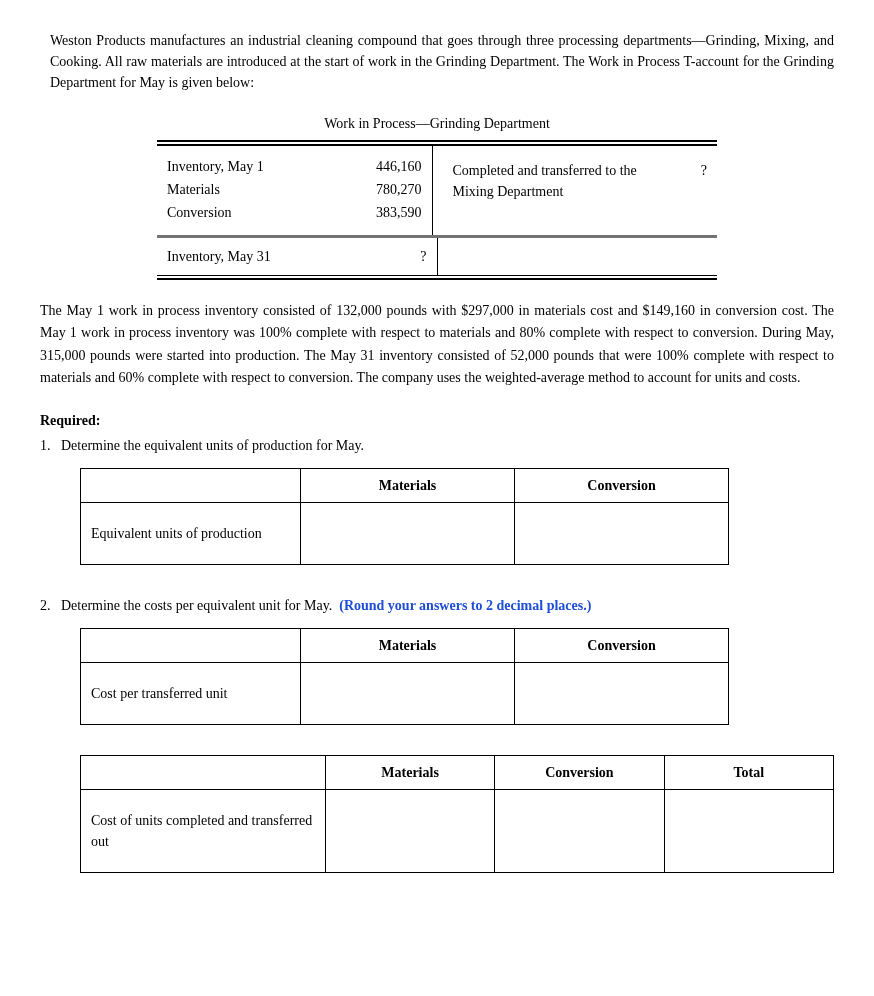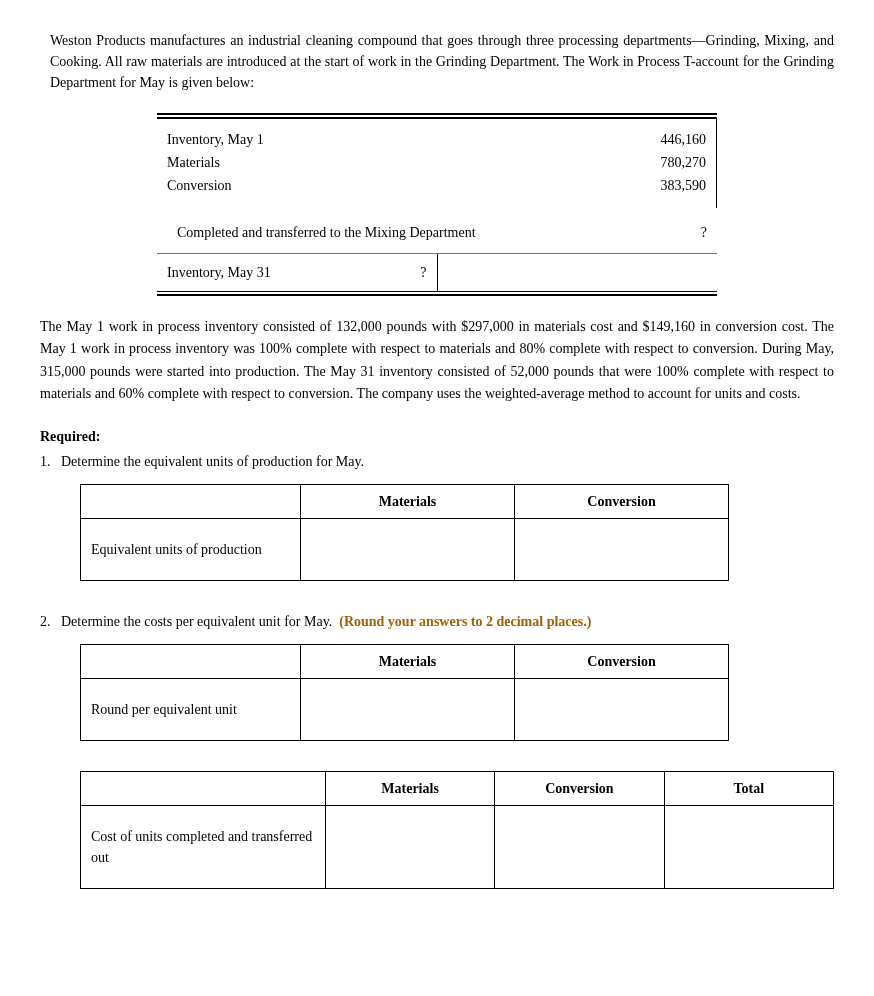--- a/index.html
+++ b/index.html
@@ -44,21 +44,20 @@
       border-top: 2px solid #000;
       border-bottom: 2px solid #000;
       height: 6px;
       margin-bottom: 0;
     }
 
     .t-account-body {
       display: flex;
       border-left: none;
       border-right: none;
-      flex-direction: column;
     }
 
     .t-account-left {
       flex: 1;
       padding: 10px 10px 10px 10px;
       border-right: 1px solid #000;
       text-align: left;
     }
 
     .t-account-right {
@@ -120,21 +119,21 @@
       min-width: 220px;
       padding: 20px 10px;
     }
 
     .data-table td.input-cell {
       min-width: 110px;
       height: 28px;
     }
 
     .highlight-red {
-      color: #a16207;
+      color: #1d4ed8;
       font-weight: bold;
     }
 
     .question-block {
       margin-bottom: 30px;
     }
 
     .t-account-right-content {
       display: flex;
       justify-content: space-between;
@@ -150,20 +149,21 @@
       padding-top: 4px;
       padding-left: 20px;
     }
   </style>
 </head>
 <body>
 
 <p class="intro-text">Weston Products manufactures an industrial cleaning compound that goes through three processing departments—Grinding, Mixing, and Cooking. All raw materials are introduced at the start of work in the Grinding Department. The Work in Process T-account for the Grinding Department for May is given below:</p>
 
 <div class="t-account-section">
+  <div class="t-account-title">Work in Process—Grinding Department</div>
   <div class="t-account-container">
     
     <div class="t-account-top-border"></div>
 
     
     <div class="t-account-body">
 
       <div class="t-account-left">
         <div class="t-account-left-row">
           <span>Inventory, May 1</span>
@@ -181,21 +181,21 @@
 
       <div class="t-account-right">
         <div class="t-account-right-content">
           <div class="t-account-right-text">Completed and transferred to the Mixing Department</div>
           <div class="t-account-right-value">?</div>
         </div>
       </div>
     </div>
 
     
-    <div style="display:flex; border-top: 1px solid #737373;">
+    <div style="display:flex; border-top: 3px solid #737373;">
       <div style="flex:1; padding:8px 10px; border-right:1px solid #000; display:flex; justify-content:space-between;">
         <span>Inventory, May 31</span>
         <span>?</span>
       </div>
       <div style="flex:1; padding:8px 10px;"></div>
     </div>
 
     
     <div class="t-account-bottom-border"></div>
   </div>
@@ -240,21 +240,21 @@
     <table class="data-table">
       <thead>
         <tr>
           <th></th>
           <th>Materials</th>
           <th>Conversion</th>
         </tr>
       </thead>
       <tbody>
         <tr>
-          <td class="row-label">Round per equivalent unit</td>
+          <td class="row-label">Cost per transferred unit</td>
           <td class="input-cell"><input type="text" style="width: 100%; border: none; outline: none; font-size: 14px;"></td>
           <td class="input-cell"><input type="text" style="width: 100%; border: none; outline: none; font-size: 14px;"></td>
         </tr>
       </tbody>
     </table>
   </div>
 
   <div class="question-block">
     <table class="data-table">
       <thead>

